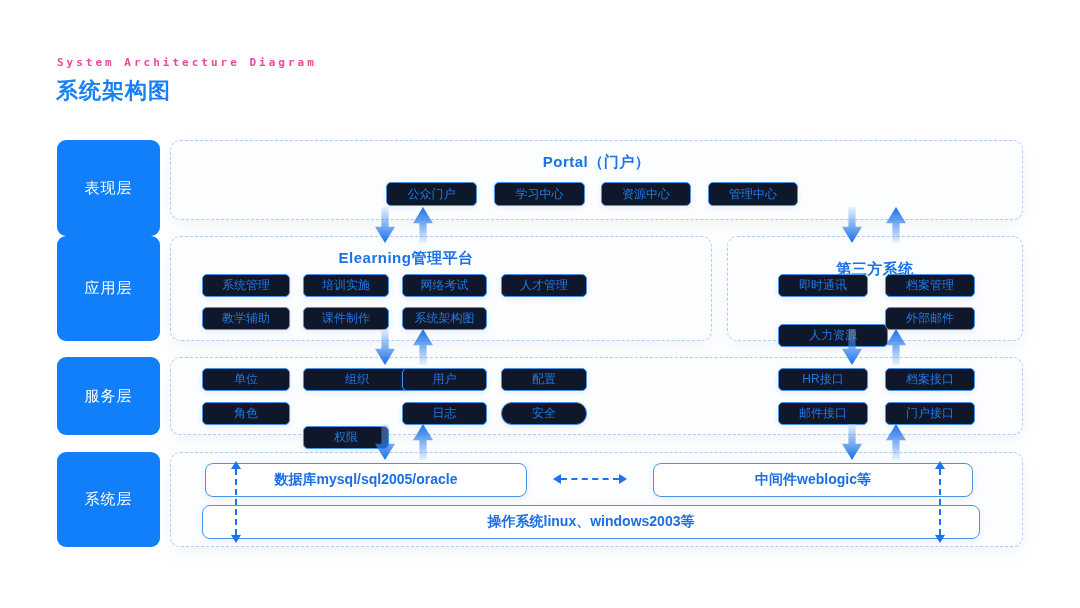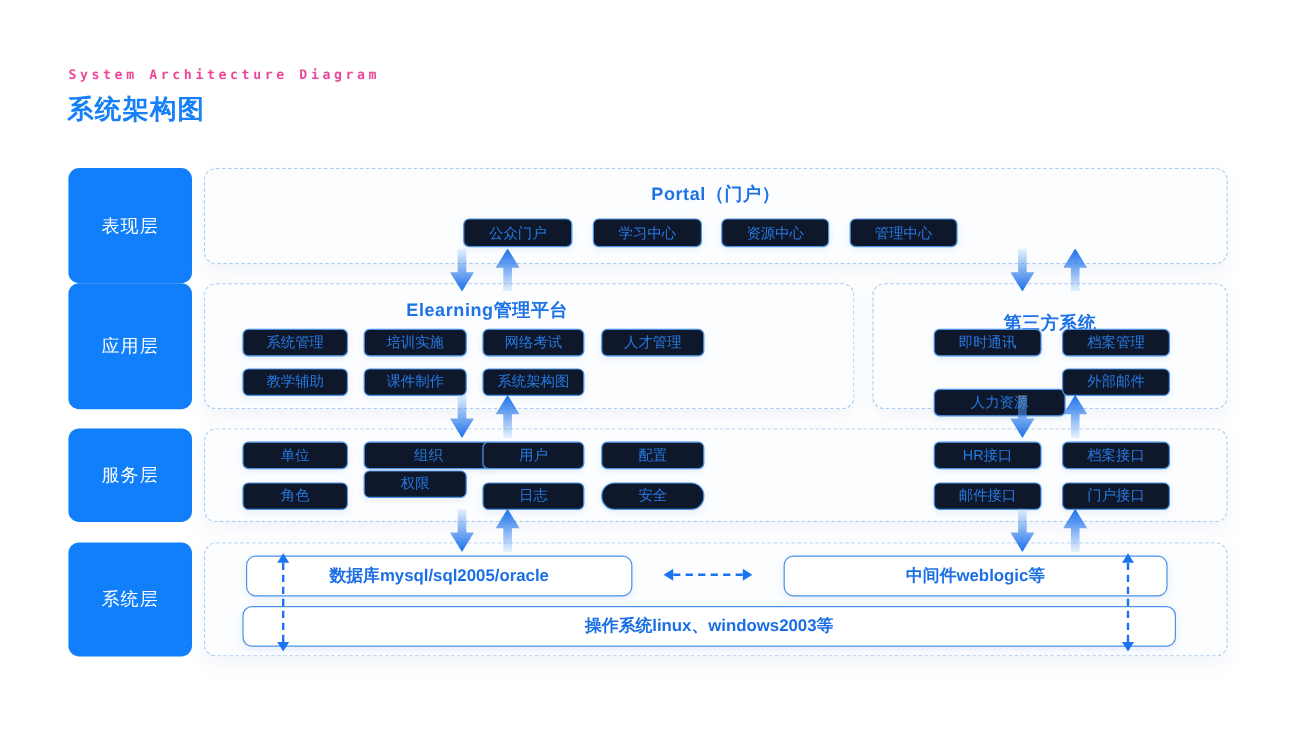--- a/index.html
+++ b/index.html
@@ -100,21 +100,21 @@
   <div class="sbox" style="left:778px;top:274px;width:90px;">即时通讯</div>
   <div class="sbox" style="left:885px;top:274px;width:90px;">档案管理</div>
   <div class="sbox" style="left:778px;top:324px;width:110px;">人力资源</div>
   <div class="sbox" style="left:885px;top:307px;width:90px;">外部邮件</div>
 
   <div class="sbox" style="left:202px;top:368px;width:88px;font-family:Liberation Serif, serif;">单位</div>
   <div class="sbox" style="left:303px;top:368px;width:108px;">组织</div>
   <div class="sbox" style="left:402px;top:368px;width:85px;">用户</div>
   <div class="sbox" style="left:501px;top:368px;width:86px;">配置</div>
   <div class="sbox" style="left:202px;top:402px;width:88px;">角色</div>
-  <div class="sbox" style="left:303px;top:392px;width:86px;">权限</div>
+  <div class="sbox" style="left:303px;top:426px;width:86px;">权限</div>
   <div class="sbox" style="left:402px;top:402px;width:85px;">日志</div>
   <div class="sbox" style="left:501px;top:402px;width:86px;border-radius:11px;">安全</div>
   <div class="sbox" style="left:778px;top:368px;width:90px;">HR接口</div>
   <div class="sbox" style="left:885px;top:368px;width:90px;">档案接口</div>
   <div class="sbox" style="left:778px;top:402px;width:90px;">邮件接口</div>
   <div class="sbox" style="left:885px;top:402px;width:90px;">门户接口</div>
 
   <div class="bigbox" style="left:205px;top:463px;width:322px;">数据库mysql/sql2005/oracle</div>
   <div class="bigbox" style="left:653px;top:463px;width:320px;">中间件weblogic等</div>
   <div class="bigbox" style="left:202px;top:505px;width:778px;">操作系统linux、windows2003等</div>

